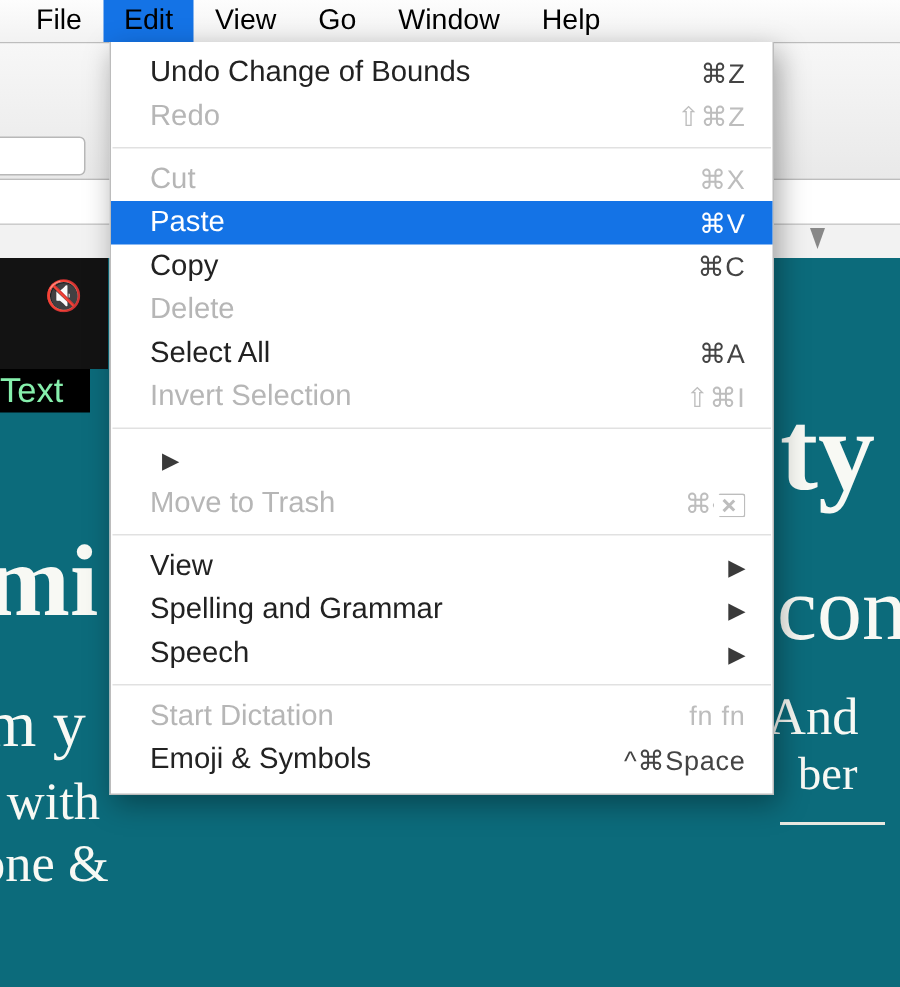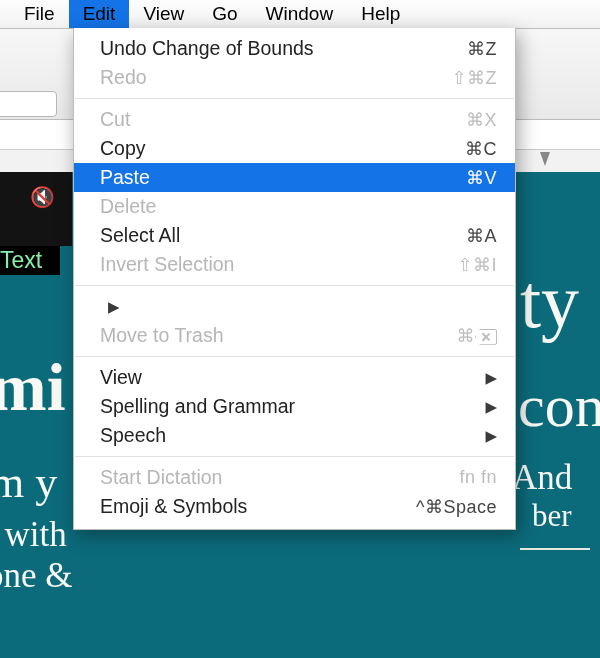--- a/index.html
+++ b/index.html
@@ -47,21 +47,21 @@
 <div class="ruler">
   <div class="tab"></div>
 </div>
 
 <div class="doc">
   <div class="blackbar">
     <span class="mute">🔇</span>
   </div>
   <div class="textbtn">Text</div>
 
-  <div class="bigtext" style="left:520px;top:86px;font-size:76px;font-weight:normal">ty</div>
+  <div class="bigtext" style="left:520px;top:86px;font-size:76px;font-weight:bold">ty</div>
   <div class="bigtext" style="left:-10px;top:176px;font-size:68px;font-weight:bold">mi</div>
   <div class="bigtext" style="left:518px;top:200px;font-size:60px">con</div>
   <div class="bigtext" style="left:-10px;top:285px;font-size:44px">m y</div>
   <div class="bigtext" style="left:512px;top:286px;font-size:35px">And</div>
   <div class="bigtext" style="left:-14px;top:343px;font-size:35px">l with</div>
   <div class="bigtext" style="left:532px;top:326px;font-size:31px">ber</div>
   <div class="bigtext" style="left:-14px;top:384px;font-size:35px">one &amp;</div>
   <div style="position:absolute;left:520px;top:376px;width:70px;border-top:2px solid #e8e8e0"></div>
 </div>
 
@@ -72,27 +72,27 @@
     </div>
     <div class="menu-row disabled">
       <span class="label">Redo</span>
       <span class="kbd">⇧⌘Z</span>
     </div>
     <div class="menu-sep"></div>
     <div class="menu-row disabled">
       <span class="label">Cut</span>
       <span class="kbd">⌘X</span>
     </div>
+    <div class="menu-row hl">
+      <span class="label">Paste</span>
+      <span class="kbd">⌘V</span>
+    </div>
     <div class="menu-row">
       <span class="label">Copy</span>
       <span class="kbd">⌘C</span>
-    </div>
-    <div class="menu-row hl">
-      <span class="label">Paste</span>
-      <span class="kbd">⌘V</span>
     </div>
     <div class="menu-row disabled">
       <span class="label">Delete</span>
       <span class="kbd"></span>
     </div>
     <div class="menu-row">
       <span class="label">Select All</span>
       <span class="kbd">⌘A</span>
     </div>
     <div class="menu-row disabled">

